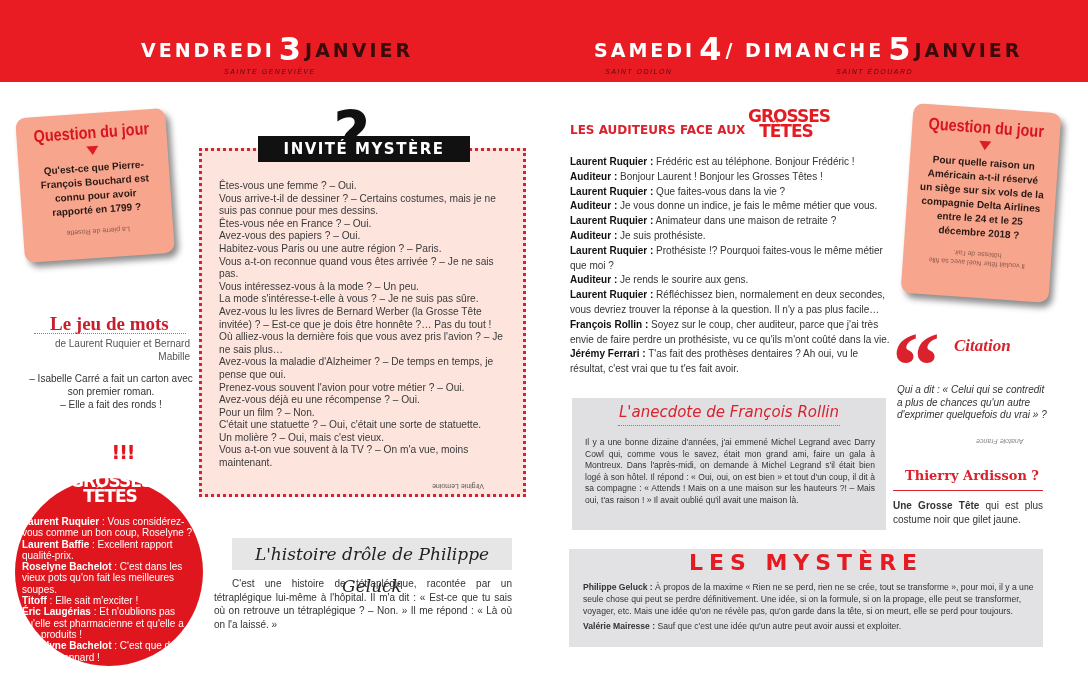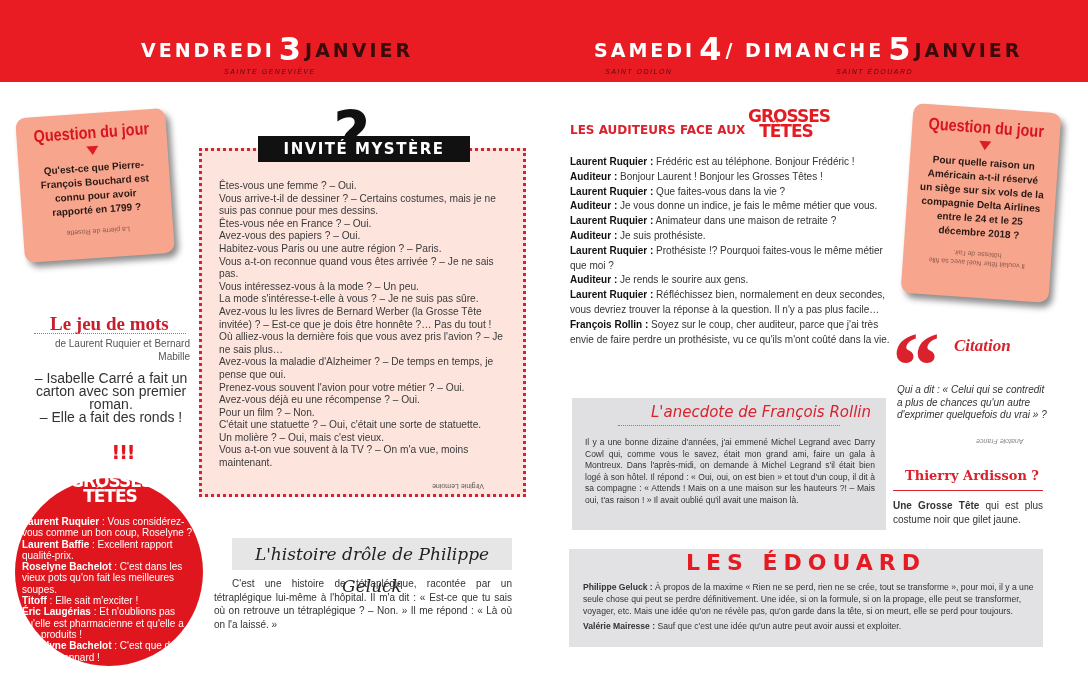--- a/index.html
+++ b/index.html
@@ -24,21 +24,21 @@
   .mystery { position: absolute; left: 199px; top: 148px; width: 327px; height: 349px; background: #fde5dd; border: 3px dotted #d0243a; }
   .mystery-title { position: absolute; left: 258px; top: 136px; width: 212px; height: 26px; background: #111; color: #fff; font-family: "DejaVu Sans", sans-serif; font-weight: bold; font-size: 15px; letter-spacing: 1.5px; text-align: center; line-height: 26px; z-index: 3; }
   .mystery-q { position: absolute; left: 333px; top: 103px; font-family: "DejaVu Sans", sans-serif; font-weight: bold; font-size: 64px; color: #111; z-index: 2; line-height: 64px; }
   .mystery-body { position: absolute; left: 219px; top: 180px; width: 295px; font-size: 10.2px; line-height: 12.6px; color: #3a3a3a; }
   .mystery-credit { position: absolute; left: 432px; top: 483px; font-size: 7px; color: #555; transform: rotate(180deg); }
 
   
   .jeu-title { position: absolute; left: 38px; top: 313px; font-family: "Liberation Serif", serif; font-weight: bold; font-size: 19px; color: #c91e2c; white-space: nowrap; margin-left: 12px; }
   .jeu-line { position: absolute; left: 34px; top: 333px; width: 152px; border-top: 1px dotted #d06070; }
   .jeu-authors { position: absolute; left: 30px; top: 337px; width: 160px; text-align: right; font-size: 10px; line-height: 13px; color: #555; }
-  .jeu-text { position: absolute; left: 28px; top: 372px; width: 166px; text-align: center; font-size: 14px; line-height: 13px; color: #333; }
+  .jeu-text { position: absolute; left: 28px; top: 372px; width: 166px; text-align: center; font-size: 10px; line-height: 13px; color: #333; }
 
   
   .circle { position: absolute; left: 15px; top: 478px; width: 188px; height: 188px; border-radius: 50%; background: #e0161e; }
   .balance-bang { position: absolute; left: 108px; top: 441px; width: 30px; text-align: center; font-family: "DejaVu Sans", sans-serif; font-weight: bold; font-size: 19px; color: #e0161e; letter-spacing: -1px; }
   .balance-head { position: absolute; left: 50px; top: 462px; width: 120px; text-align: center; font-size: 9px; color: #fff; }
   .gt-logo { position: absolute; text-align: center; font-family: "DejaVu Sans", sans-serif; font-weight: bold; letter-spacing: -1px; line-height: 0.9; }
   .balance-text { position: absolute; left: 22px; top: 516px; width: 172px; text-align: left; font-size: 10px; line-height: 11.3px; color: #fff; }
   .balance-text b { color: #fff; }
 
   
@@ -46,21 +46,21 @@
   .histoire-text { position: absolute; left: 214px; top: 577px; width: 298px; font-size: 10px; line-height: 13.5px; color: #333; text-align: justify; text-indent: 18px; }
 
   
   .aud-title { position: absolute; left: 570px; top: 123px; font-family: "DejaVu Sans", sans-serif; font-weight: bold; font-size: 12px; color: #d9222d; white-space: nowrap; }
   .aud-logo { position: absolute; left: 748px; top: 109px; }
   .aud-body { position: absolute; left: 570px; top: 155px; width: 320px; font-size: 10px; line-height: 14.8px; color: #333; }
   .aud-body b { color: #111; }
 
   
   .anecdote { position: absolute; left: 572px; top: 398px; width: 314px; height: 132px; background: #e0e0e2; }
-  .anecdote-title { position: absolute; left: 604px; top: 403px; width: 314px; text-align: center; font-family: "DejaVu Sans", sans-serif; font-style: italic; font-size: 15px; color: #d9222d; }
+  .anecdote-title { position: absolute; left: 572px; top: 403px; width: 314px; text-align: center; font-family: "DejaVu Sans", sans-serif; font-style: italic; font-size: 15px; color: #d9222d; }
   .anecdote-line { position: absolute; left: 618px; top: 425px; width: 222px; border-top: 1px dotted #888; }
   .anecdote-text { position: absolute; left: 585px; top: 437px; width: 290px; font-size: 8.5px; line-height: 11.5px; color: #333; text-align: justify; }
 
   
   .quote-mark { position: absolute; left: 892px; top: 318px; font-family: "Liberation Serif", serif; font-weight: bold; font-size: 96px; color: #d9222d; line-height: 96px; }
   .citation-title { position: absolute; left: 954px; top: 336px; font-family: "Liberation Serif", serif; font-style: italic; font-weight: bold; font-size: 17px; color: #d9222d; }
   .citation-text { position: absolute; left: 897px; top: 384px; width: 150px; font-style: italic; font-size: 10px; line-height: 12.6px; color: #333; }
   .citation-answer { position: absolute; left: 976px; top: 438px; font-size: 7px; color: #888; transform: rotate(180deg); font-style: italic; }
   .ardisson-title { position: absolute; left: 905px; top: 468px; font-family: "DejaVu Serif", serif; font-weight: bold; font-size: 13px; color: #d9222d; }
   .ardisson-line { position: absolute; left: 893px; top: 490px; width: 150px; border-top: 1.5px solid #d9222d; }
@@ -154,20 +154,21 @@
     <div><b>Laurent Ruquier :</b><span> Frédéric est au téléphone. Bonjour Frédéric !</span></div>
     <div><b>Auditeur :</b><span> Bonjour Laurent ! Bonjour les Grosses Têtes !</span></div>
     <div><b>Laurent Ruquier :</b><span> Que faites-vous dans la vie ?</span></div>
     <div><b>Auditeur :</b><span> Je vous donne un indice, je fais le même métier que vous.</span></div>
     <div><b>Laurent Ruquier :</b><span> Animateur dans une maison de retraite ?</span></div>
     <div><b>Auditeur :</b><span> Je suis prothésiste.</span></div>
     <div><b>Laurent Ruquier :</b><span> Prothésiste !? Pourquoi faites-vous le même métier que moi ?</span></div>
     <div><b>Auditeur :</b><span> Je rends le sourire aux gens.</span></div>
     <div><b>Laurent Ruquier :</b><span> Réfléchissez bien, normalement en deux secondes, vous devriez trouver la réponse à la question. Il n'y a pas plus facile…</span></div>
     <div><b>François Rollin :</b><span> Soyez sur le coup, cher auditeur, parce que j'ai très envie de faire perdre un prothésiste, vu ce qu'ils m'ont coûté dans la vie.</span></div>
+    <div><b>Jérémy Ferrari :</b><span> T'as fait des prothèses dentaires ? Ah oui, vu le résultat, c'est vrai que tu t'es fait avoir.</span></div>
   </div>
 
 <div class="anecdote"></div>
 <div class="anecdote-title">L'anecdote de François Rollin</div>
 <div class="anecdote-line"></div>
 <div class="anecdote-text">Il y a une bonne dizaine d'années, j'ai emmené Michel Legrand avec Darry Cowl qui, comme vous le savez, était mon grand ami, faire un gala à Montreux. Dans l'après-midi, on demande à Michel Legrand s'il était bien logé à son hôtel. Il répond : « Oui, oui, on est bien » et tout d'un coup, il dit à sa compagne : « Attends ! Mais on a une maison sur les hauteurs ?! – Mais oui, t'as raison ! » Il avait oublié qu'il avait une maison là.</div>
 
 <div class="qcard" style="left:907px; top:108px; width:148px; height:190px; transform:rotate(4deg); padding-top:10px;">
   <div class="qtitle">Question du jour</div>
   <div class="tri"></div>
@@ -178,17 +179,17 @@
 <div class="quote-mark">“</div>
 <div class="citation-title">Citation</div>
 <div class="citation-text">Qui a dit : « Celui qui se contredit a plus de chances qu'un autre d'exprimer quelquefois du vrai » ?</div>
 <div class="citation-answer">Anatole France</div>
 
 <div class="ardisson-title">Thierry Ardisson ?</div>
 <div class="ardisson-line"></div>
 <div class="ardisson-text"><b>Une Grosse Tête</b><span> qui est plus costume noir que gilet jaune.</span></div>
 
 <div class="pepites"></div>
-<div class="pepites-title">LES ÉDOUARD</div>
+<div class="pepites-title">LES MYSTÈRE</div>
 <div class="pepites-text" id="pepites-text">
     <p><b>Philippe Geluck :</b><span> À propos de la maxime « Rien ne se perd, rien ne se crée, tout se transforme », pour moi, il y a une seule chose qui peut se perdre définitivement. Une idée, si on la formule, si on la propage, elle peut se transformer, voyager, etc. Mais une idée qu'on ne révèle pas, qu'on garde dans la tête, si on meurt, elle se perd pour toujours.</span></p>
     <p><b>Valérie Mairesse :</b><span> Sauf que c'est une idée qu'un autre peut avoir aussi et exploiter.</span></p>
   </div>
 
 </body></html>

